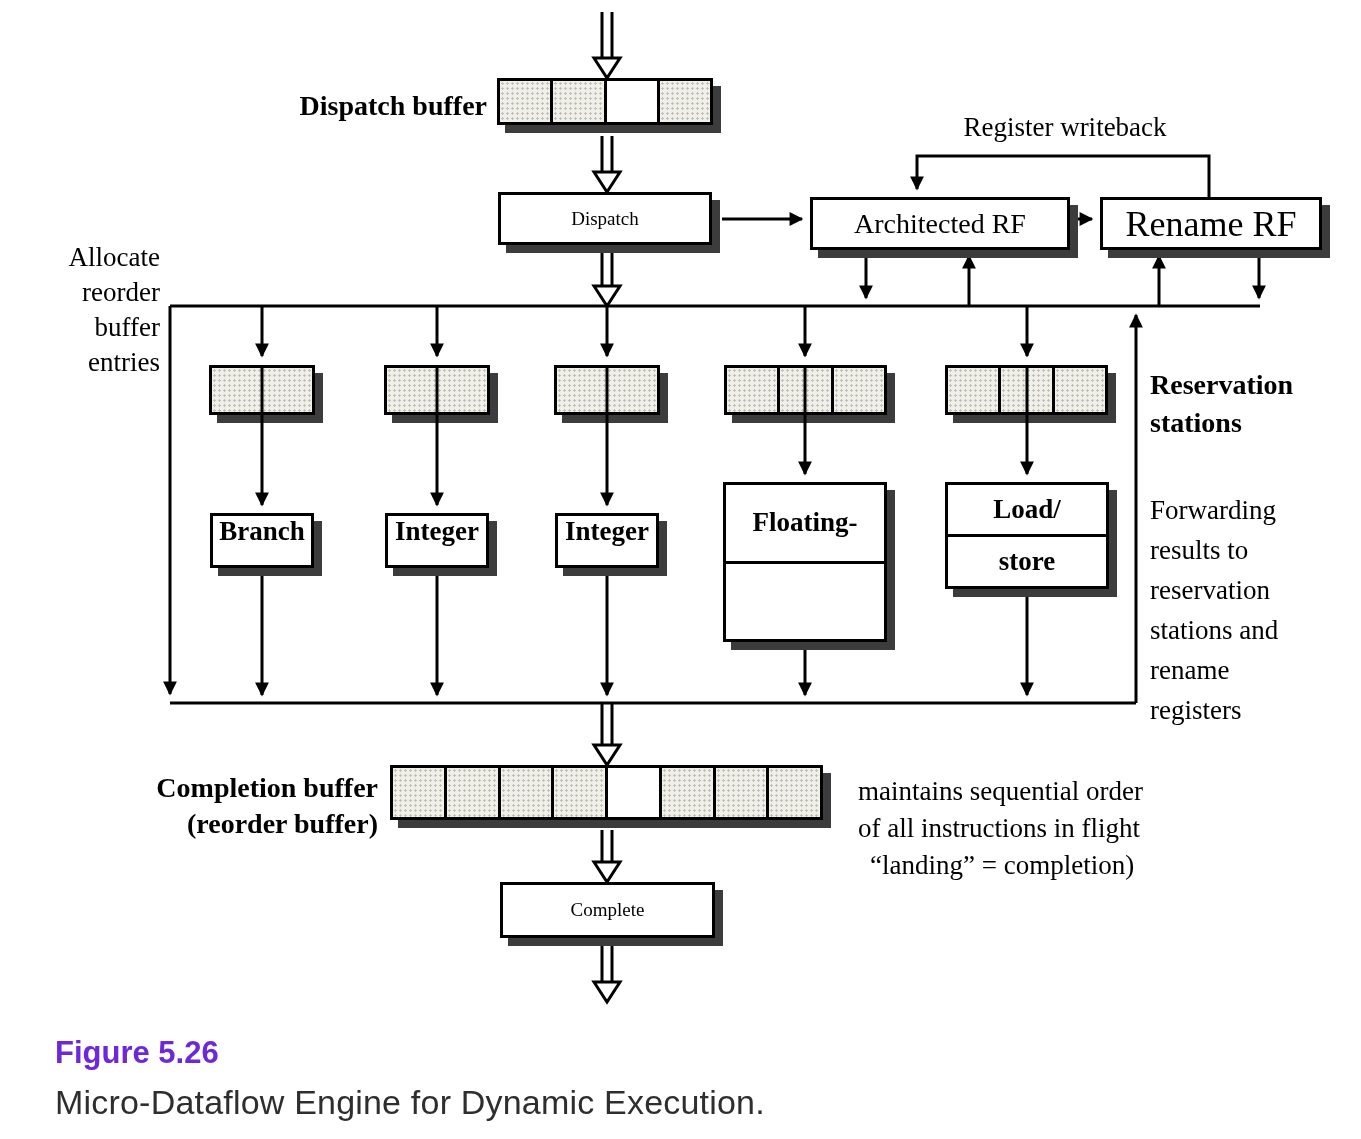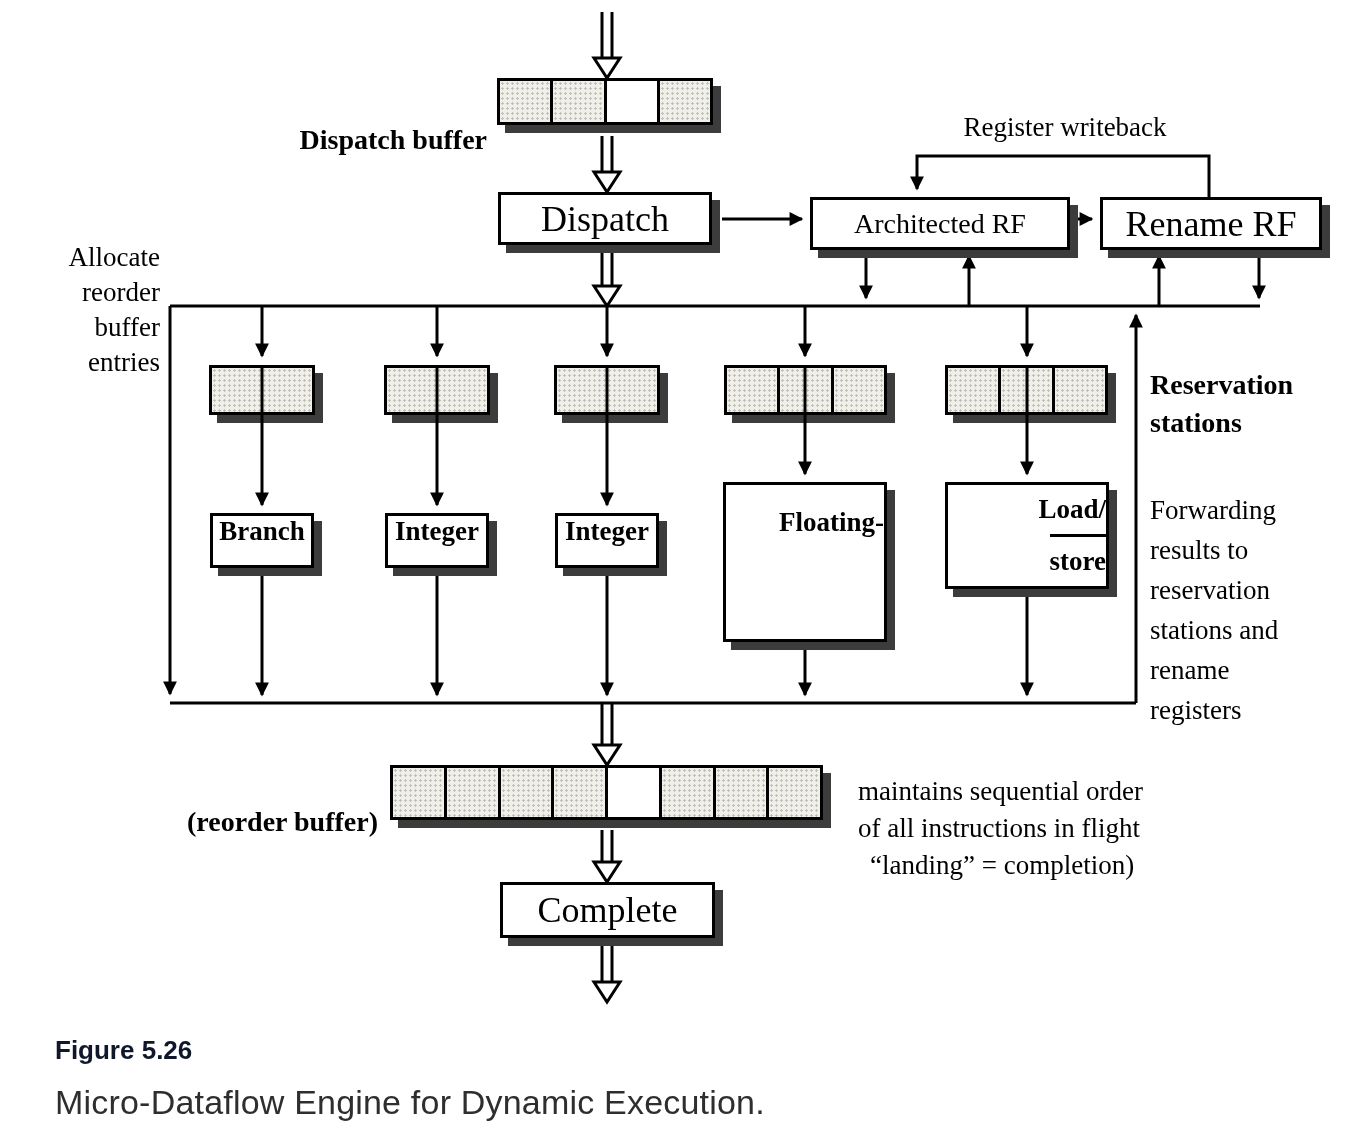--- a/index.html
+++ b/index.html
@@ -6,26 +6,26 @@
   body{
     width:1361px;height:1139px;position:relative;background:#ffffff;
     font-family:"Liberation Serif","DejaVu Serif",serif;color:#000;
     overflow:hidden;
   }
   
   .box{
     position:absolute;box-sizing:border-box;background:#fff;
     border:3px solid #000;box-shadow:8px 8px 0 0 #3c3c3c;
   }
-  .stage{display:flex;align-items:center;justify-content:center;font-size:36px;}
+  .stage{display:flex;align-items:center;justify-content:center;font-size:19px;}
   .unit{font-weight:bold;font-size:27px;}
   .unit.single{display:flex;justify-content:center;}
   .unit .row{flex:1;display:flex;align-items:center;justify-content:center;}
   .unit .row + .row{border-top:3px solid #000;}
-  .unit.multi{display:flex;flex-direction:column;align-items:flex-end;}
+  .unit.multi{display:flex;flex-direction:column;}
   
   .buffer{display:flex;z-index:0;}
   .cell{flex:1;box-sizing:border-box;}
   .cell + .cell{border-left:3px solid #000;}
   .shaded{
     background-color:#f0efea;
     background-image:radial-gradient(#c2c1b8 1px, rgba(0,0,0,0) 1.2px);
     background-size:5px 5px;
   }
   .plain{background:#fff;}
@@ -35,25 +35,25 @@
   .over{z-index:2;}
   
   .lbl{position:absolute;font-size:27px;line-height:35px;z-index:2;}
   .bold{font-weight:bold;}
   .right{text-align:right;}
   .center{text-align:center;}
   .indent{padding-left:12px;}
   .queue{line-height:37px;}
   .fw{line-height:40px;}
   .rs-lbl{font-size:28px;line-height:38px;}
-  .buf-lbl{font-size:28px;line-height:36px;margin-top:34px;}
+  .buf-lbl{font-size:28px;line-height:36px;}
   
   .figno{
     position:absolute;font-family:"Liberation Sans","DejaVu Sans",sans-serif;
-    font-weight:bold;font-size:26px;color:#0f172a;z-index:2;
+    font-weight:bold;font-size:31px;color:#6d28d9;z-index:2;
   }
   .figcap{
     position:absolute;font-family:"Liberation Sans","DejaVu Sans",sans-serif;
     font-weight:normal;font-size:34px;color:#2e2e2e;letter-spacing:0.2px;z-index:2;
   }
 </style>
 </head>
 <body>
 
 <div class="box buffer under" style="left:497px;top:78px;width:216px;height:47px;">
@@ -215,20 +215,21 @@
 <div class="lbl fw" style="left:1150px;top:490px;width:205px;">
   <div>Forwarding</div>
   <div>results to</div>
   <div>reservation</div>
   <div>stations and</div>
   <div>rename</div>
   <div>registers</div>
 </div>
 
 <div class="lbl bold right buf-lbl" style="left:100px;top:770px;width:278px;">
+  <div>Completion buffer</div>
   <div>(reorder buffer)</div>
 </div>
 
 <div class="lbl queue" style="left:858px;top:773px;width:340px;">
   <div>maintains sequential order</div>
   <div>of all instructions in flight</div>
   <div class="indent">“landing” = completion)</div>
 </div>
 
 <div class="figno" style="left:55px;top:1035px;">Figure 5.26</div>

